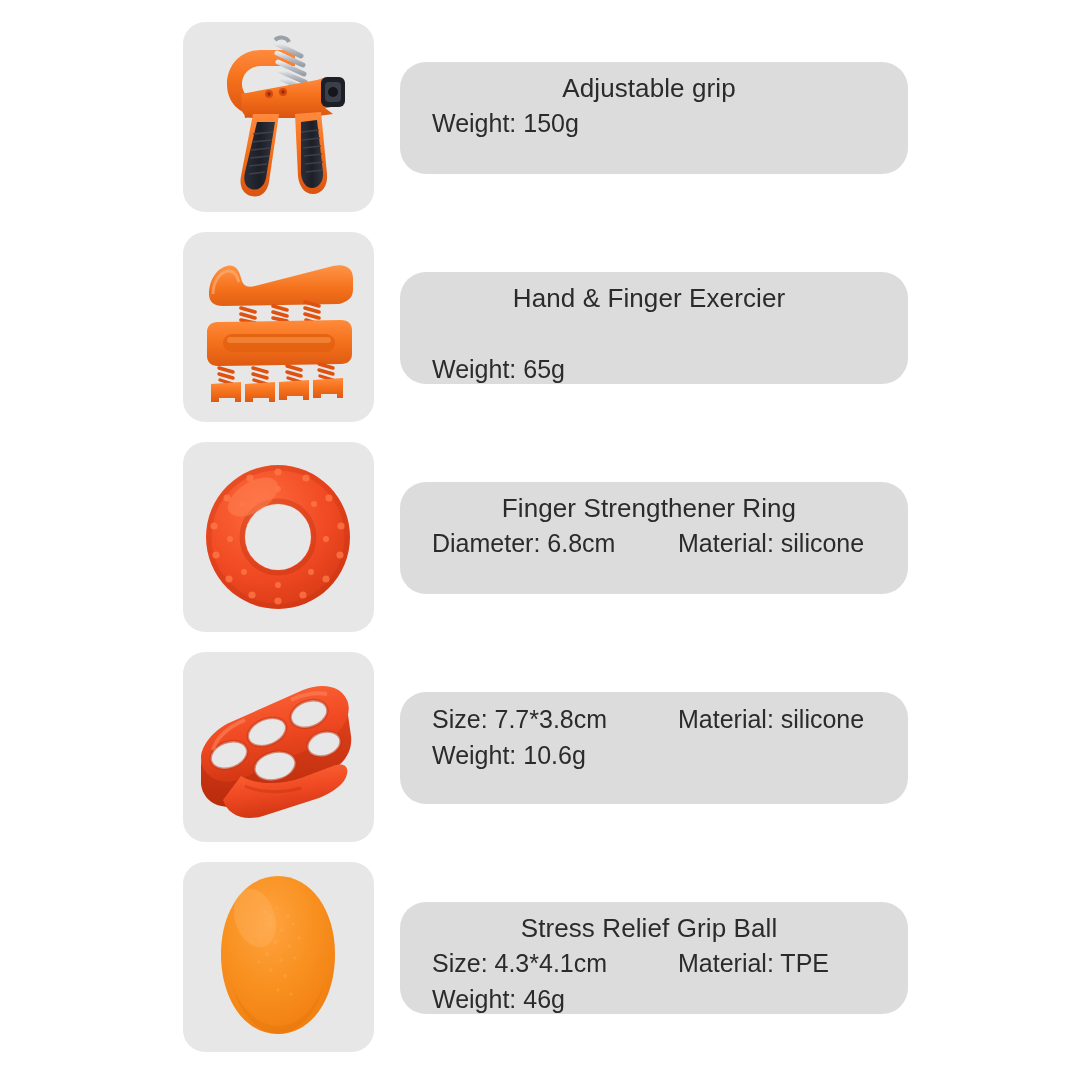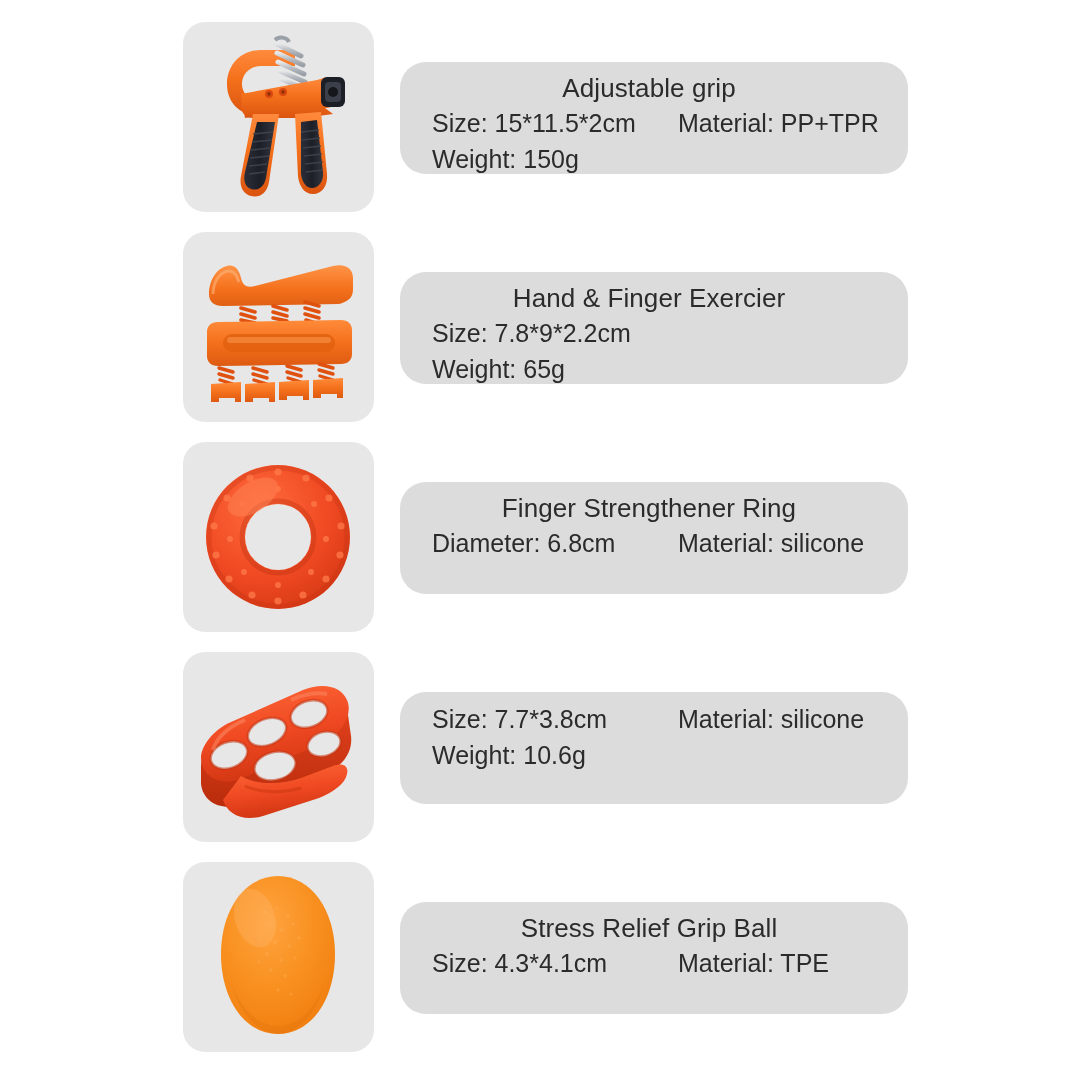--- a/index.html
+++ b/index.html
@@ -159,24 +159,20 @@
             <path d="M120 126 L138 124"></path>
           <path d="M121 134 L139 132"></path>
             <path d="M122 142 L140 140"></path>
             <path d="M123 150 L140 148"></path>
         </g>
       </svg>
     </div>
     <div class="panel">
       <div class="title">Adjustable grip</div>
       <div class="specline">
-        <span class="col-a">Size: 15*11.5*2cm</span>
-        <span class="col-b">Material: PP+TPR</span>
-      </div>
-      <div class="specline">
         <span class="col-a">Weight: 150g</span>
       </div>
     </div>
   </div>
 
   <div class="row" style="top:232px">
     <div class="thumb">
       <svg viewBox="0 0 191 190">
         <defs>
           <linearGradient id="g2o" x1="0" y1="0" x2="0" y2="1">
@@ -249,21 +245,20 @@
           <path d="M28 152 L58 150 L58 170 L52 170 L52 166 L36 166 L36 170 L28 170 Z"></path>
           <path d="M62 152 L92 150 L92 170 L86 170 L86 166 L70 166 L70 170 L62 170 Z"></path>
           <path d="M96 150 L126 148 L126 168 L120 168 L120 164 L104 164 L104 168 L96 168 Z"></path>
           <path d="M130 148 L160 146 L160 166 L154 166 L154 162 L138 162 L138 166 L130 166 Z"></path>
         </g>
       </svg>
     </div>
     <div class="panel">
       <div class="title">Hand &amp; Finger Exercier</div>
       <div class="specline">
-        <span class="col-a">Size: 7.8*9*2.2cm</span>
       </div>
       <div class="specline">
         <span class="col-a">Weight: 65g</span>
       </div>
     </div>
   </div>
 
   <div class="row" style="top:442px">
     <div class="thumb">
       <svg viewBox="0 0 191 190">
@@ -416,16 +411,19 @@
         <path d="M48 120 C58 158 80 172 95 172 C110 172 132 158 142 120
                  C132 150 112 164 95 164 C78 164 58 150 48 120 Z" fill="#dd6c08" opacity="0.25"></path>
       </svg>
     </div>
     <div class="panel">
       <div class="title">Stress Relief Grip Ball</div>
       <div class="specline">
         <span class="col-a">Size: 4.3*4.1cm</span>
         <span class="col-b">Material: TPE</span>
       </div>
+      <div class="specline">
+        <span class="col-a">Weight: 46g</span>
+      </div>
     </div>
   </div>
 
 </div>
 
 </body></html>

